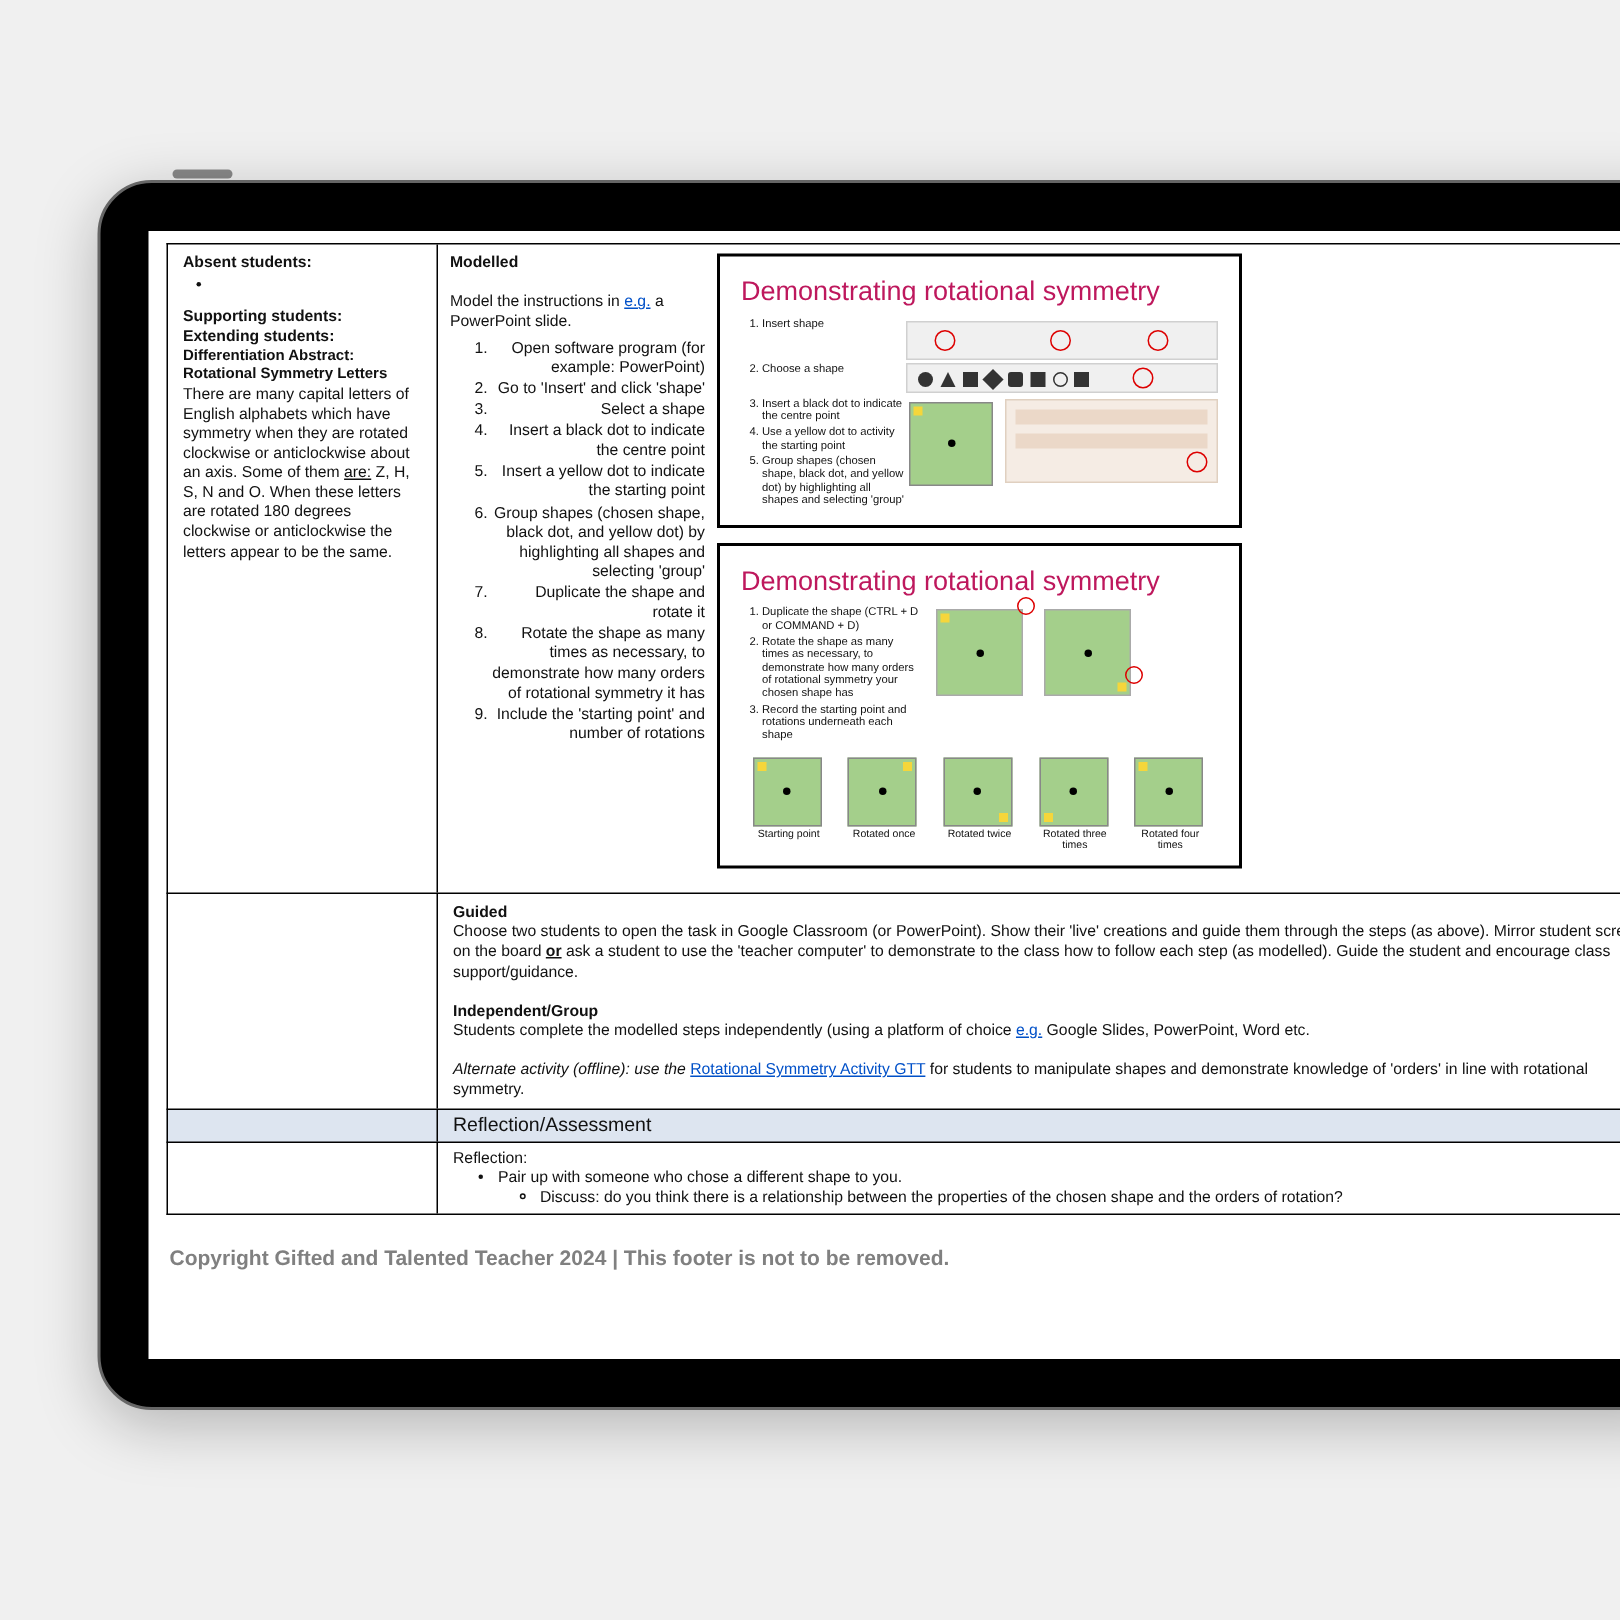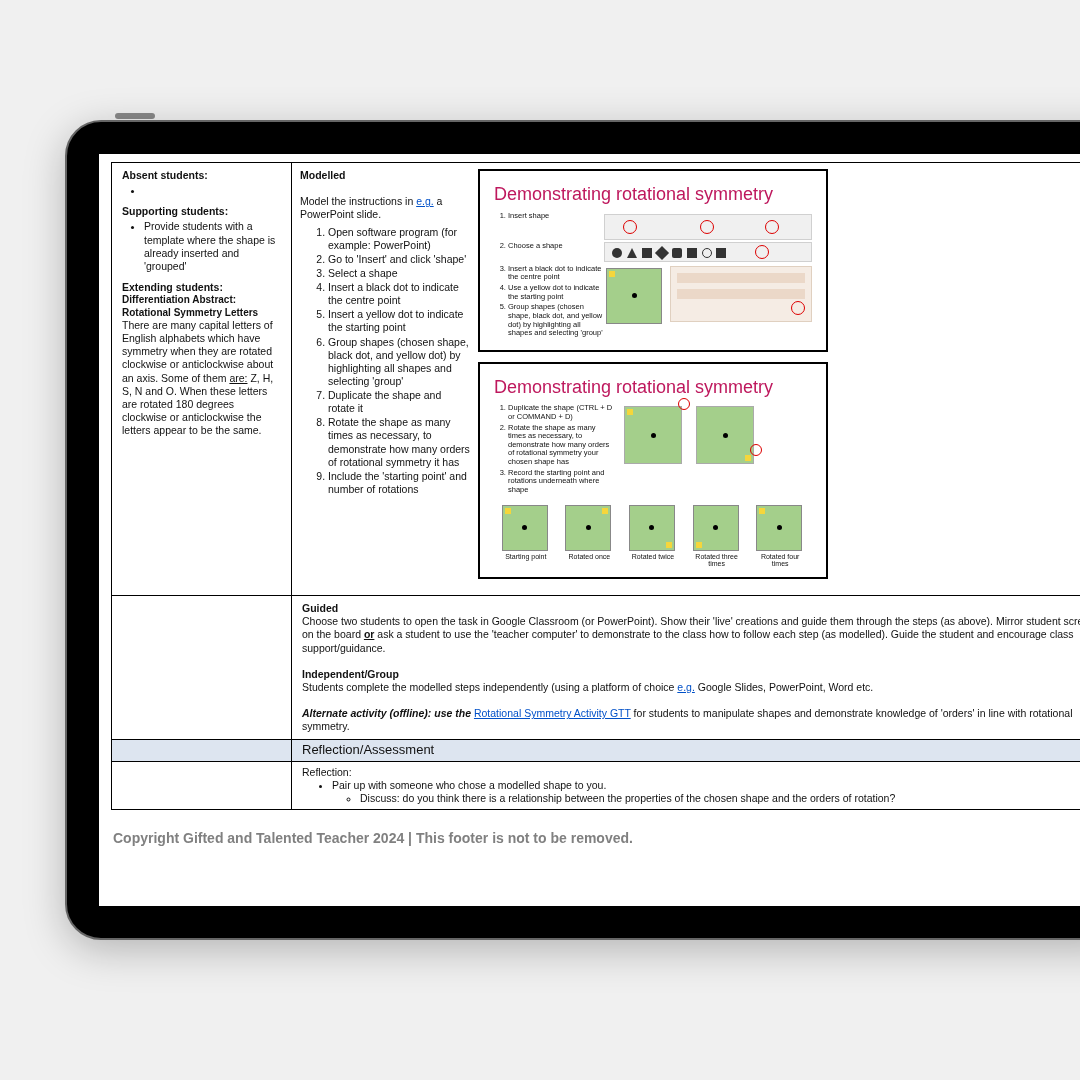--- a/index.html
+++ b/index.html
@@ -60,21 +60,21 @@
     flex:0 0 186px;
     padding:6px 8px 6px 8px;
   }
   .figure-col {
     flex:1;
     padding:6px 6px 6px 0;
     border-right:1.5px solid #000;
   }
   .bold { font-weight:700; }
   ul.simple { list-style:disc; padding-left:22px; margin:2px 0 8px 0; }
-  ol.numsteps { padding-left:28px; margin:4px 0 4px 0; }
+  ol.numsteps { padding-left:28px; margin:4px 0 4px 0;text-align:right; }
   ol.numsteps li { margin-bottom:1px; }
   .mini-slide {
     border:2px solid #000;
     background:#fff;
     padding:10px 14px 10px 14px;
     margin-bottom:10px;
     width:350px;
   }
   .mini-slide h3 {
     font-weight:400;
@@ -122,43 +122,40 @@
     margin-top:20px;
     font-size:14px;
     font-weight:700;
     color:#808080;
     padding-left:2px;
   }
   .link { color:#0050c8; text-decoration:underline; }
   .und { text-decoration:underline; }
   .small-list { font-size:7.5px; line-height:1.15; padding-left:14px; }
   .small-list li { margin-bottom:2px; }
-  em { font-style:italic;font-weight:bold; }
+  em { font-style:italic; }
 </style>
 </head>
 <body>
 
 <div class="speaker"></div>
 <div class="tablet">
   <div class="sensor-dot"></div>
   <div class="screen">
     <div class="doc">
 
       <div class="main-row">
 
         <div class="sidebar">
           <p class="bold">Absent students:</p>
           <ul class="simple">
               <li>&nbsp;</li>
             </ul>
 
           <p class="bold">Supporting students:</p>
-          <ul class="simple">
-              <li>Provide students with a template where the shape is already inserted and 'grouped'</li>
-            </ul>
 
           <p class="bold">Extending students:</p>
           <p class="bold" style="font-size:10px">Differentiation Abstract: Rotational Symmetry Letters</p>
           <p>
             <span>There are many capital letters of English alphabets which have symmetry when they are rotated clockwise or anticlockwise about an axis. Some of them </span><span class="und">are:</span><span> Z, H, S, N and O. When these letters are rotated 180 degrees clockwise or anticlockwise the letters appear to be the same.</span>
           </p>
         </div>
 
         <div class="activity-col">
           <p class="bold">Modelled</p>
@@ -181,21 +178,21 @@
 
         <div class="figure-col">
 
           <div class="mini-slide">
             <h3>Demonstrating rotational symmetry</h3>
             <div style="display:flex; gap:0">
               <ol class="small-list" style="flex:0 0 110px">
                 <li>Insert shape</li>
                 <li style="margin-top:22px">Choose a shape</li>
                 <li style="margin-top:14px">Insert a black dot to indicate the centre point</li>
-                <li>Use a yellow dot to indicate the starting point</li>
+                <li>Use a yellow dot to activity the starting point</li>
                 <li>Group shapes (chosen shape, black dot, and yellow dot) by highlighting all shapes and selecting 'group'</li>
               </ol>
               <div style="flex:1">
                 <div class="ribbon">
                   <div class="circ" style="left:18px;top:5px"></div>
                   <div class="circ" style="left:95px;top:5px"></div>
                   <div class="circ" style="left:160px;top:5px"></div>
                 </div>
                 <div class="ribbon" style="height:20px">
                   <div class="shape-row" style="position:absolute;left:6px;top:4px">
@@ -223,21 +220,21 @@
               </div>
             </div>
           </div>
 
           <div class="mini-slide">
             <h3>Demonstrating rotational symmetry</h3>
             <div style="display:flex;gap:8px">
               <ol class="small-list" style="flex:0 0 120px">
                 <li>Duplicate the shape (CTRL + D or COMMAND + D)</li>
                 <li>Rotate the shape as many times as necessary, to demonstrate how many orders of rotational symmetry your chosen shape has</li>
-                <li>Record the starting point and rotations underneath where shape</li>
+                <li>Record the starting point and rotations underneath each shape</li>
               </ol>
               <div style="flex:1;display:flex;gap:10px;align-items:flex-start">
                 <div style="position:relative">
                   <div class="green-sq" style="width:58px;height:58px;border:1px solid #aaa">
                       <div class="yellow-dot"></div>
                     </div>
                   <div class="circ" style="top:-6px;right:-6px;width:12px;height:12px"></div>
                 </div>
                 <div style="position:relative">
                   <div class="green-sq" style="width:58px;height:58px;border:1px solid #aaa">
@@ -290,21 +287,21 @@
       <div class="section-bar">
         <div class="spacer"></div>
         <span>Reflection/Assessment</span>
       </div>
       <div class="reflect-body">
         <div class="spacer"></div>
         <div style="flex:1">
           <p>Reflection:</p>
           <ul class="ind">
             <li>
-              <span>Pair up with someone who chose a modelled shape to you.</span>
+              <span>Pair up with someone who chose a different shape to you.</span>
               <ul>
                   <li>Discuss: do you think there is a relationship between the properties of the chosen shape and the orders of rotation?</li>
                 </ul>
             </li>
           </ul>
         </div>
       </div>
 
       <div class="footer">Copyright Gifted and Talented Teacher 2024 | This footer is not to be removed.</div>
     </div>

